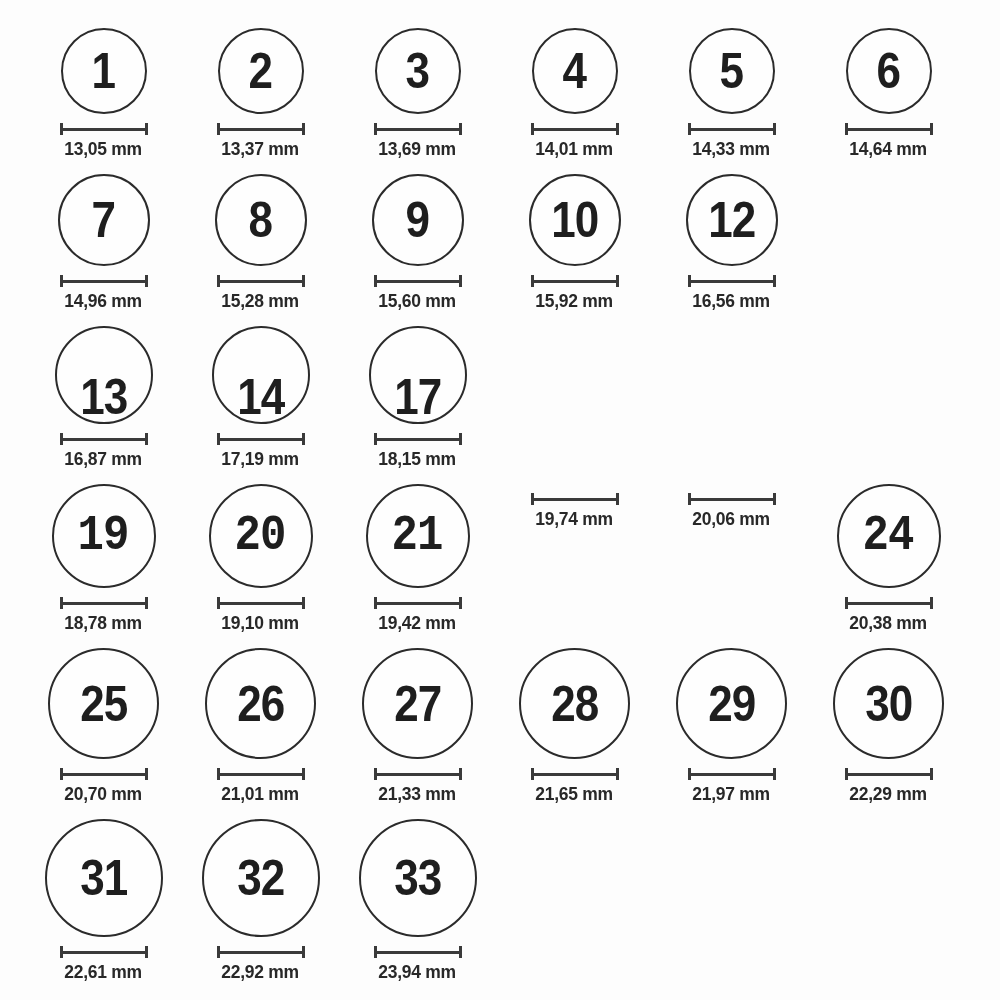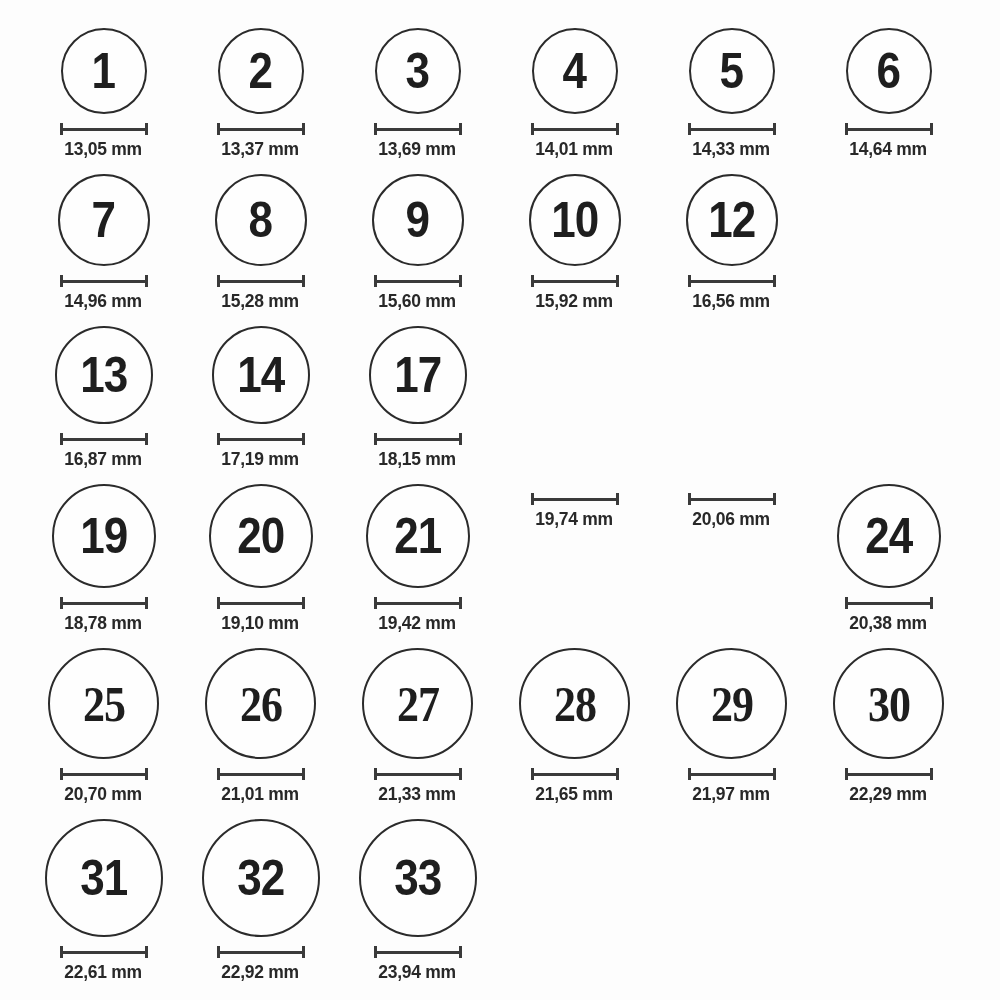--- a/index.html
+++ b/index.html
@@ -31,23 +31,23 @@
     border-radius: 50%;
     background: #fefefe;
     box-sizing: border-box;
     display: flex;
     align-items: center;
     justify-content: center;
   }
   
   .row:nth-child(1) .circle { width: 86px;  height: 86px; }
   .row:nth-child(2) .circle { width: 92px;  height: 92px; }
-  .row:nth-child(3) .circle { width: 98px;  height: 98px; }
-  .row:nth-child(4) .circle { width: 104px; height: 104px; }
-  .row:nth-child(5) .circle { width: 111px; height: 111px; font-family: Liberation Serif, serif; }
+  .row:nth-child(3) .circle { width: 98px;  height: 98px; align-items: flex-end; }
+  .row:nth-child(4) .circle { width: 104px; height: 104px; font-family: Liberation Mono, monospace; }
+  .row:nth-child(5) .circle { width: 111px; height: 111px; }
   .row:nth-child(6) .circle { width: 118px; height: 118px; }
   .num {
     font-weight: bold;
     font-size: 50px;
     color: #1e1e1e;
     line-height: 1;
     transform: scaleX(0.88);
     letter-spacing: -1px;
     user-select: none;
   }

